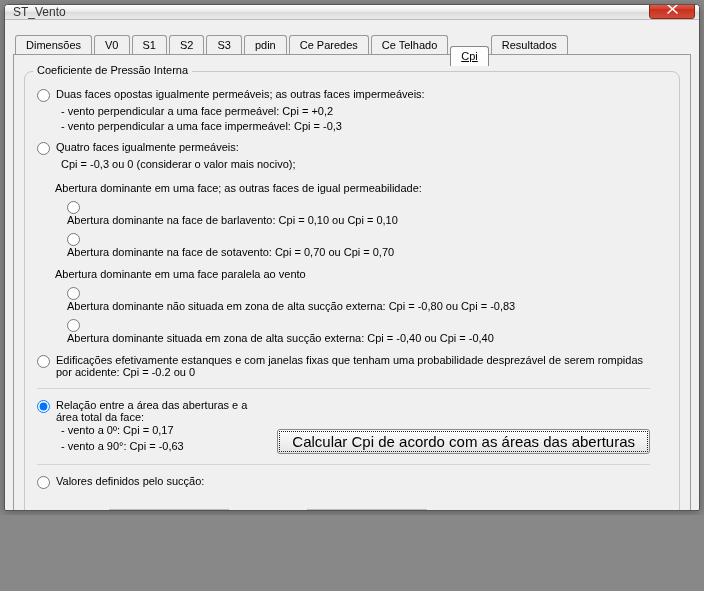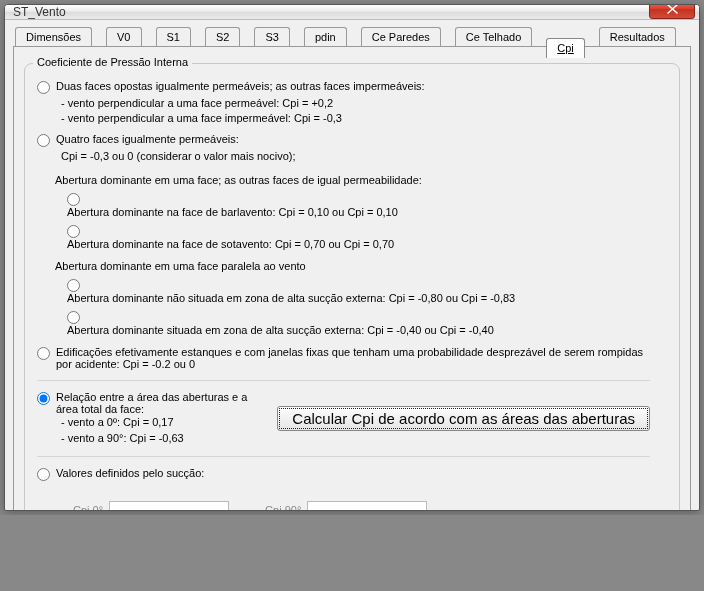--- a/index.html
+++ b/index.html
@@ -49,22 +49,23 @@
   }
   .close-btn svg { display:block; }
   .client {
     flex: 1;
     padding: 6px 8px 8px 8px;
     display: flex;
     flex-direction: column;
   }
   .tabs {
     display: flex;
-    gap: 12px;
+    gap: 0;
     padding-left: 2px;
+    margin-top: 8px;
   }
   .tab {
     padding: 3px 10px;
     border: 1px solid #999;
     border-bottom: none;
     border-radius: 3px 3px 0 0;
     background: #f0f0f0;
     margin-right: 2px;
     cursor: pointer;
     position: relative;
@@ -124,21 +125,21 @@
     margin-left: 30px;
     flex-direction: column;
   }
   .hr {
     border: none;
     border-top: 1px solid #d5d5d5;
     margin: 10px 0;
   }
   .calc-row {
     display: flex;
-    align-items: center;
+    align-items: flex-end;
     gap: 20px;
   }
   .calc-row .left { flex: 1; }
   .button {
     border: 1px solid #888;
     background: linear-gradient(to bottom, #fdfdfd, #e5e5e5);
     border-radius: 3px;
     padding: 3px 14px;
     font-family: inherit;
     font-size: 15px;

